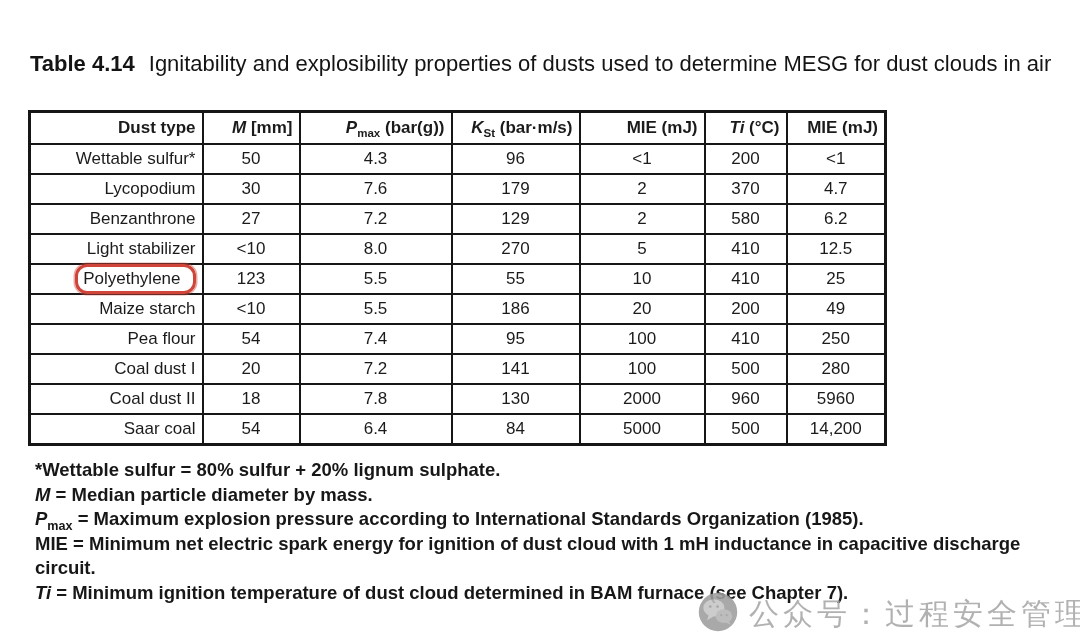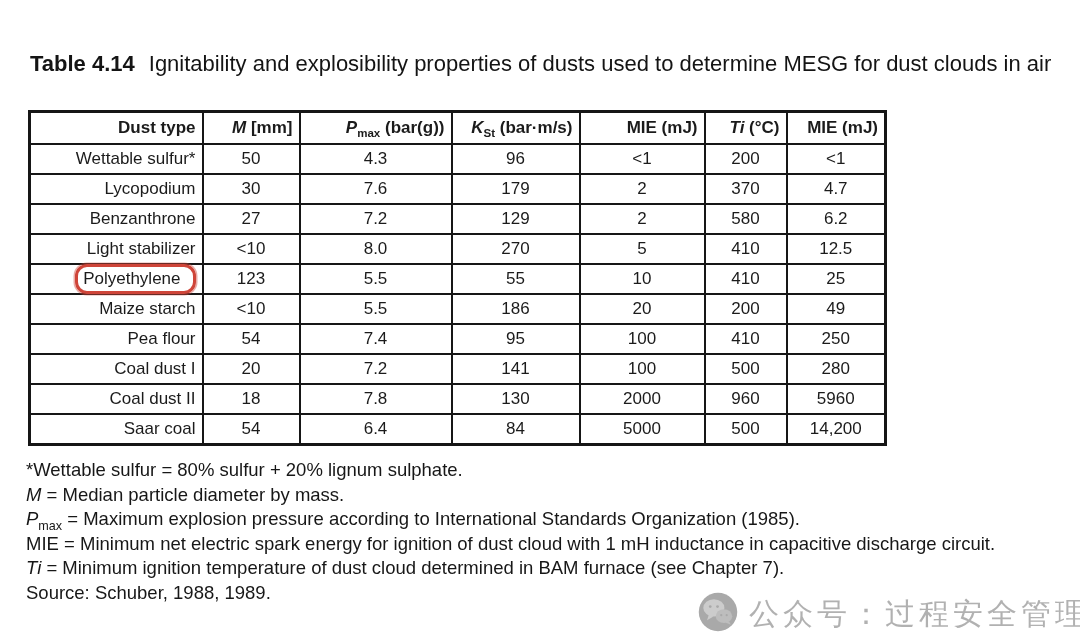--- a/index.html
+++ b/index.html
@@ -59,25 +59,26 @@
     margin: -3px 0 -3px -6px;
     padding: 2px 12px 3px 5px;
     border: 3px solid #cf4539;
     border-radius: 12px;
     box-shadow: 0 0 0 1.5px rgba(207, 69, 57, 0.45);
   }
 
   
   .footnotes {
     position: absolute;
-    left: 26px; top: 438px;
+    left: 35px; top: 438px;
     width: 1014px;
     font-size: 18.5px;
     line-height: 24.6px;
     color: #171717;
+    font-weight: bold;
   }
   .footnotes p { margin: 0; }
   .footnotes i { font-style: italic; }
   .footnotes sub { font-size: 68%; line-height: 0; }
 
   
   .watermark {
     position: absolute;
     left: 696px; top: 570px;
     display: flex;
@@ -237,21 +238,20 @@
 
   <p><i>M</i><sub></sub><span> = Median particle diameter by mass.</span></p>
 
   <p><i>P</i><sub>max</sub><span> = Maximum explosion pressure according to International Standards Organization (1985).</span></p>
 
 
   <p><i></i><sub></sub><span>MIE = Minimum net electric spark energy for ignition of dust cloud with 1 mH inductance in capacitive discharge circuit.</span></p>
 
   <p><i>Ti</i><sub></sub><span> = Minimum ignition temperature of dust cloud determined in BAM furnace (see Chapter 7).</span></p>
 
-  <p><i></i><sub></sub><span>Source: Schuber, 1988, 1989.</span></p>
 </div>
 
   <div class="watermark">
     <span>
       <svg width="44" height="44" viewBox="0 0 48 48">
         <circle cx="24" cy="24" r="21" fill="#9e9e9e"></circle>
         <ellipse cx="19.5" cy="19.5" rx="11.5" ry="9.5" fill="#c6c6c6"></ellipse>
         <path d="M14 27 L12 33 L19 29 Z" fill="#c6c6c6"></path>
         <ellipse cx="30.5" cy="28.5" rx="9" ry="7.5" fill="#b4b4b4"></ellipse>
         <path d="M36 34 L38 38 L32 35.5 Z" fill="#b4b4b4"></path>

